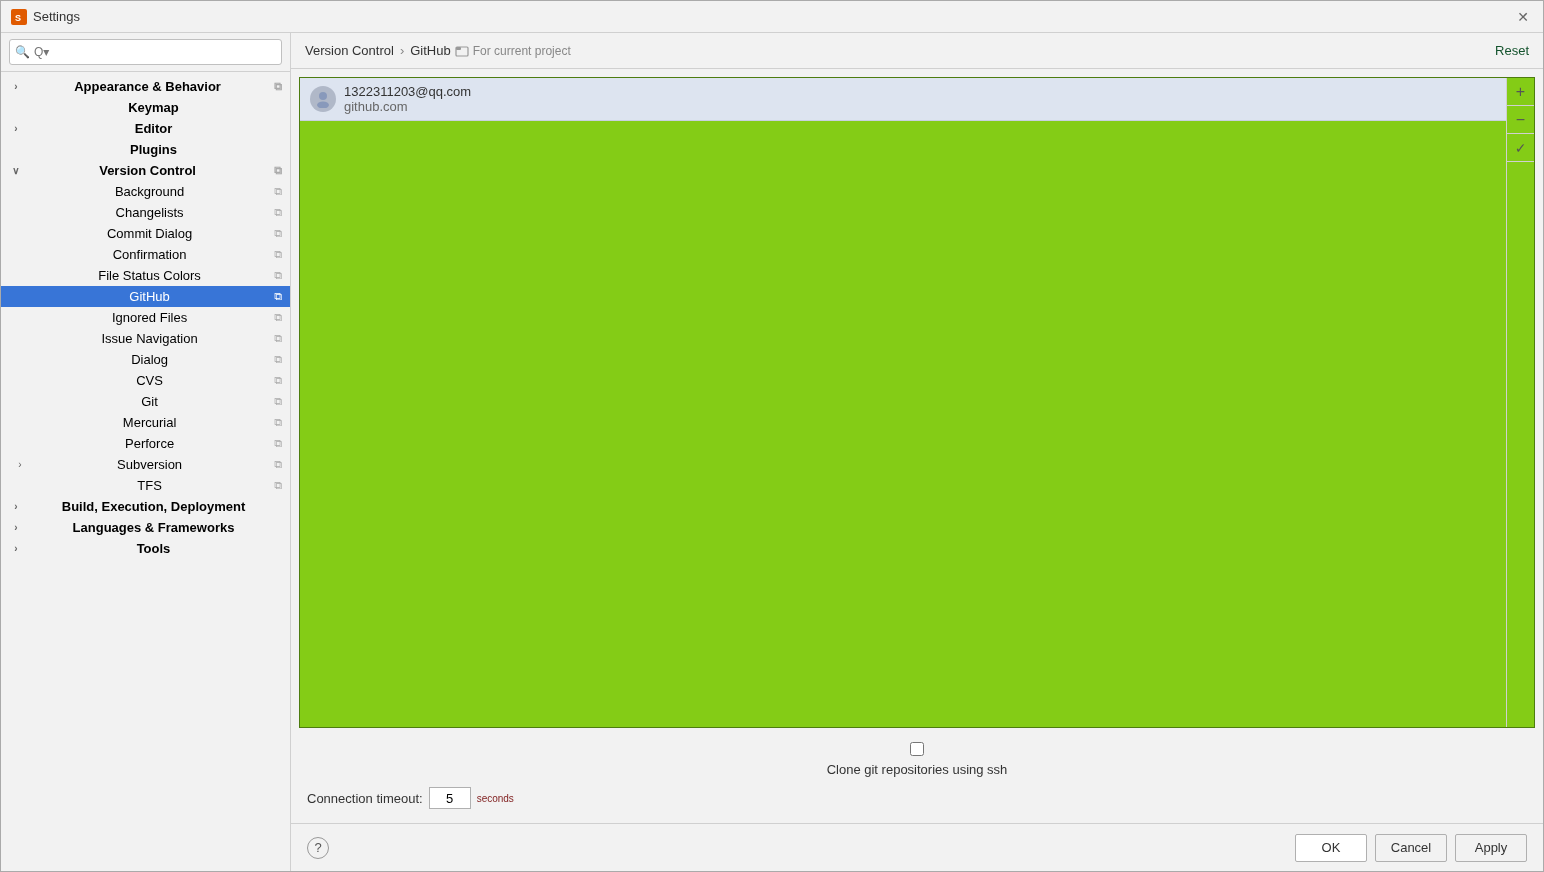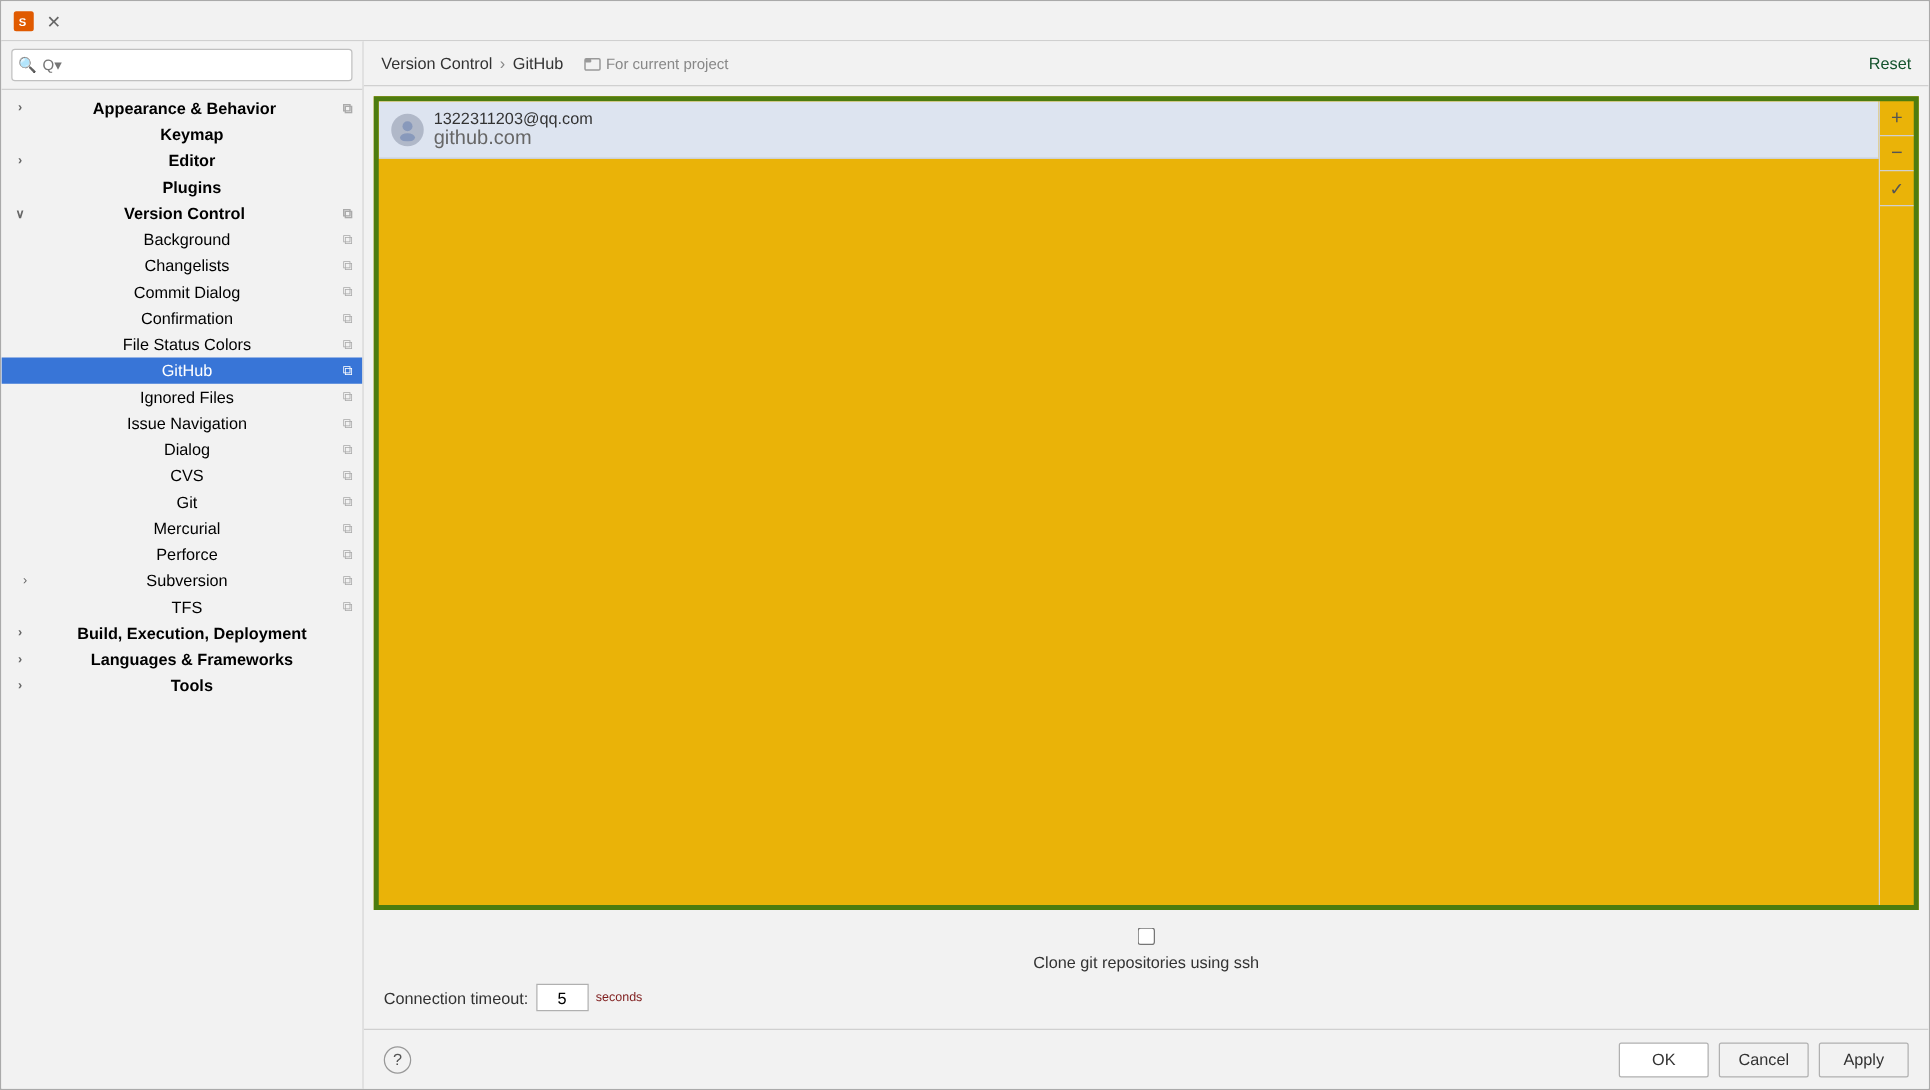--- a/index.html
+++ b/index.html
@@ -175,21 +175,21 @@
     .breadcrumb-sep {
       margin: 0 6px;
       color: #888;
     }
     .breadcrumb-current {
       font-size: 13px;
       color: #333;
       font-weight: normal;
     }
     .for-project {
-      margin-left: 16px;
+      margin-left: 4px;
       font-size: 12px;
       color: #888;
       display: flex;
       align-items: center;
       gap: 4px;
     }
     .reset-btn {
       margin-left: auto;
       color: #14532d;
       background: none;
@@ -200,22 +200,22 @@
     
     .account-section {
       flex: 1;
       display: flex;
       flex-direction: column;
       overflow: hidden;
       padding: 0;
     }
     .account-list-area {
       flex: 1;
-      background: #eab308;
-      border: 4px solid #4d7c0f;
+      background: #84cc16;
+      border: 1px solid #4d7c0f;
       margin: 8px 8px 0 8px;
       display: flex;
       overflow: hidden;
     }
     .account-list {
       flex: 1;
       overflow-y: auto;
     }
     .account-row {
       display: flex;
@@ -240,21 +240,21 @@
     }
     .account-info {
       display: flex;
       flex-direction: column;
     }
     .account-email {
       font-size: 13px;
       color: #333;
     }
     .account-server {
-      font-size: 16px;
+      font-size: 13px;
       color: #666;
     }
     .list-actions {
       display: flex;
       flex-direction: column;
       border-left: 1px solid #d0d0d0;
       width: 28px;
       flex-shrink: 0;
     }
     .list-action-btn {
@@ -362,20 +362,21 @@
 
 <div class="window">
 
   <div class="title-bar">
     <div class="title-bar-icon">
       <svg width="14" height="14" viewBox="0 0 14 14">
         <rect width="14" height="14" rx="2" fill="#e05a00"></rect>
         <text x="3" y="11" fill="white" font-size="9" font-weight="bold">S</text>
       </svg>
     </div>
+    <span class="title-bar-title">Settings</span>
     <div class="title-bar-controls">
       <button class="title-bar-btn">✕</button>
     </div>
   </div>
 
   <div class="content">
 
     <div class="sidebar">
       <div class="search-box">
         <div class="search-wrap">

